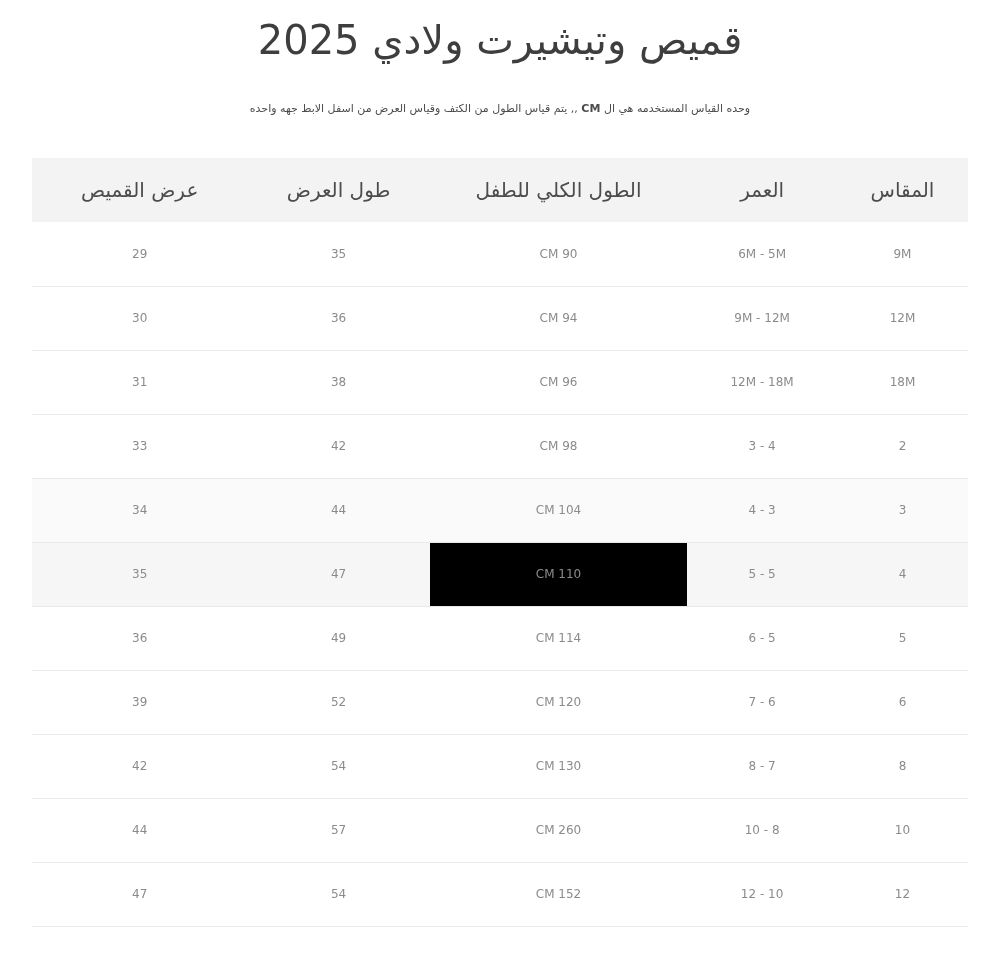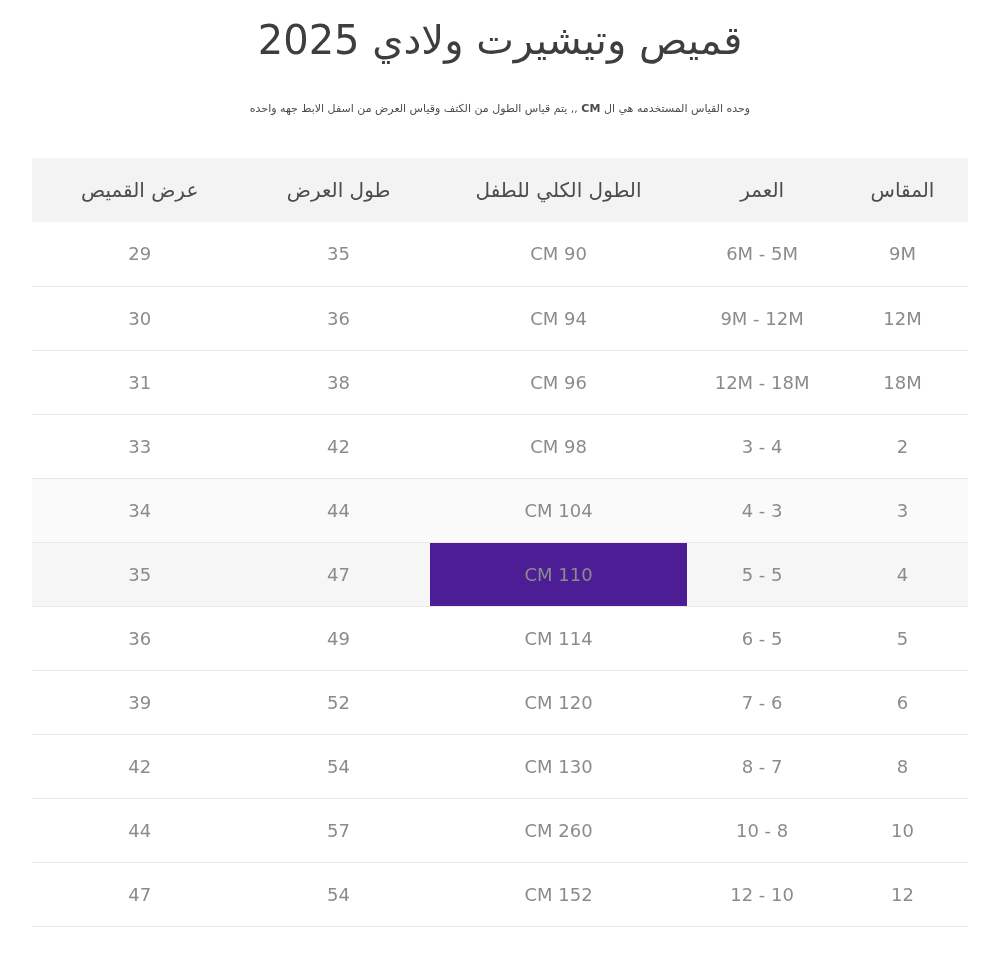--- a/index.html
+++ b/index.html
@@ -43,21 +43,21 @@
     height: 64px;
     background: var(--header-bg, #f3f3f3);
     font-size: 20px;
     font-weight: 400;
     color: var(--header-text, #4c4c4c);
     text-align: center;
     vertical-align: middle;
   }
   table.size-chart tbody td {
     height: 64px;
-    font-size: 18px;
+    font-size: 12px;
     font-weight: 400;
     color: var(--cell-text, #8b8b8b);
     text-align: center;
     vertical-align: middle;
     border-bottom: 1px solid var(--border-color, #e9e9e9);
   }
   td.ltr, th.ltr { direction: ltr; unicode-bidi: embed; }
 </style>
 </head>
 <body>
@@ -117,21 +117,21 @@
         <tr style="background: rgb(250, 250, 250);">
           <td class="ltr">3</td>
           <td class="ltr">4 - 3</td>
           <td class="ltr">CM 104</td>
           <td class="ltr">44</td>
           <td class="ltr">34</td>
         </tr>
         <tr style="background: rgb(246, 246, 246);">
           <td class="ltr">4</td>
           <td class="ltr">5 - 5</td>
-          <td class="ltr" style="background: #4c1d95;">CM 110</td>
+          <td class="ltr" style="background: #000000;">CM 110</td>
           <td class="ltr">47</td>
           <td class="ltr">35</td>
         </tr>
         <tr>
           <td class="ltr">5</td>
           <td class="ltr">6 - 5</td>
           <td class="ltr">CM 114</td>
           <td class="ltr">49</td>
           <td class="ltr">36</td>
         </tr>

